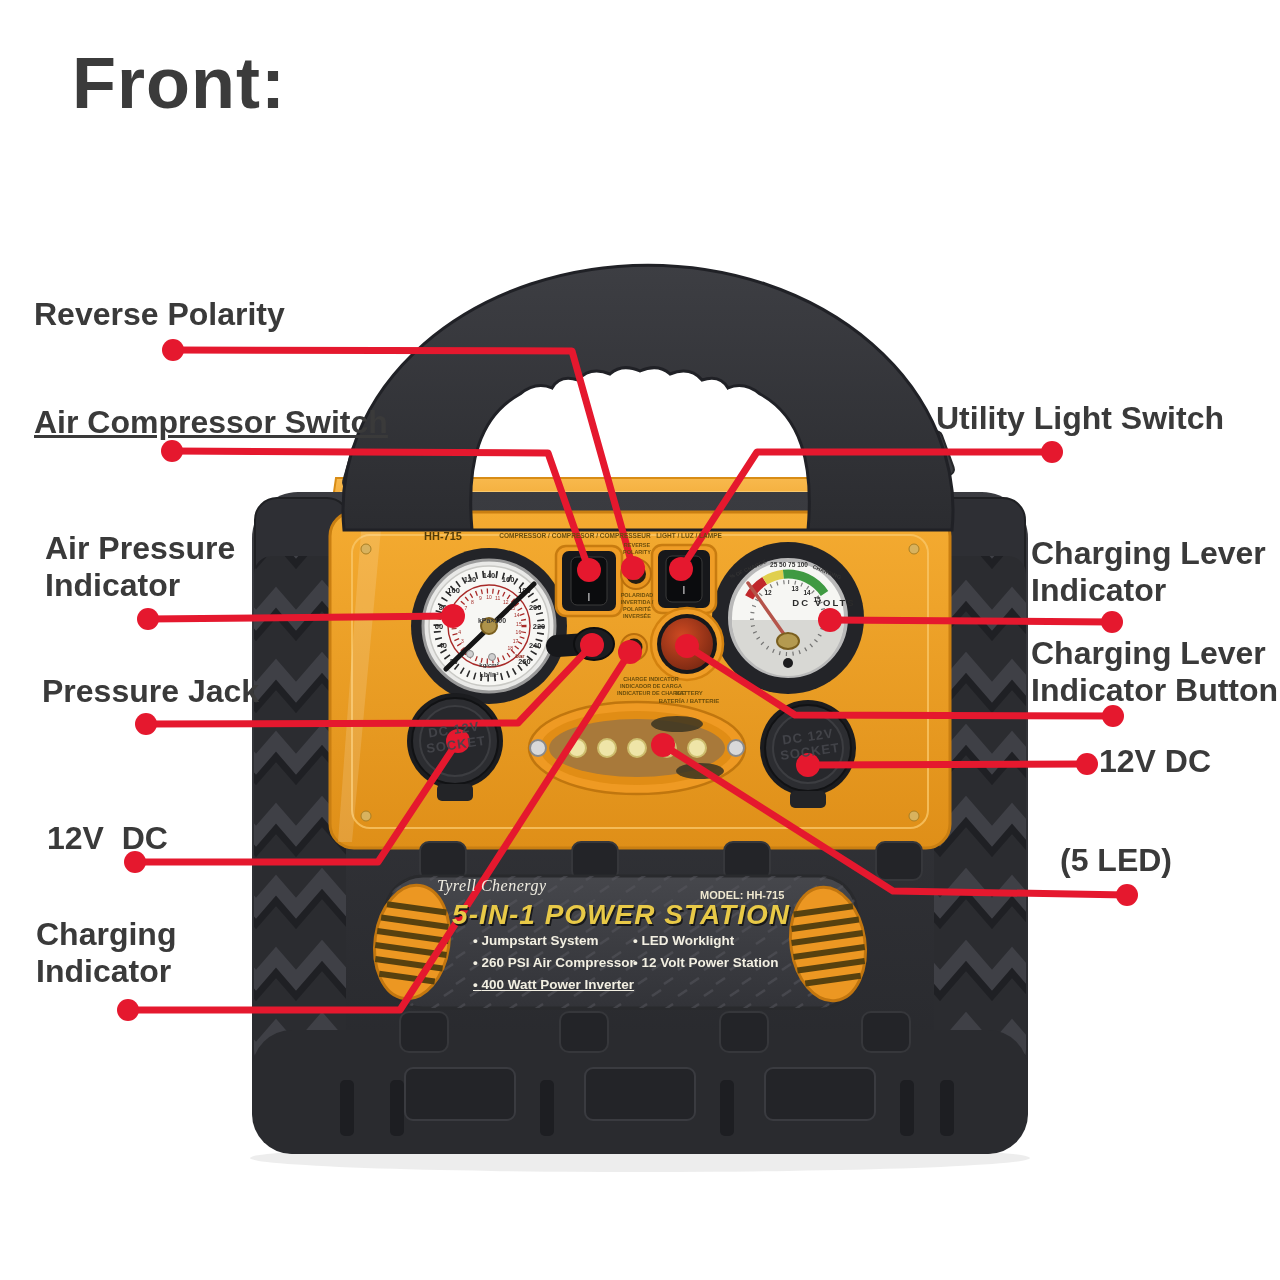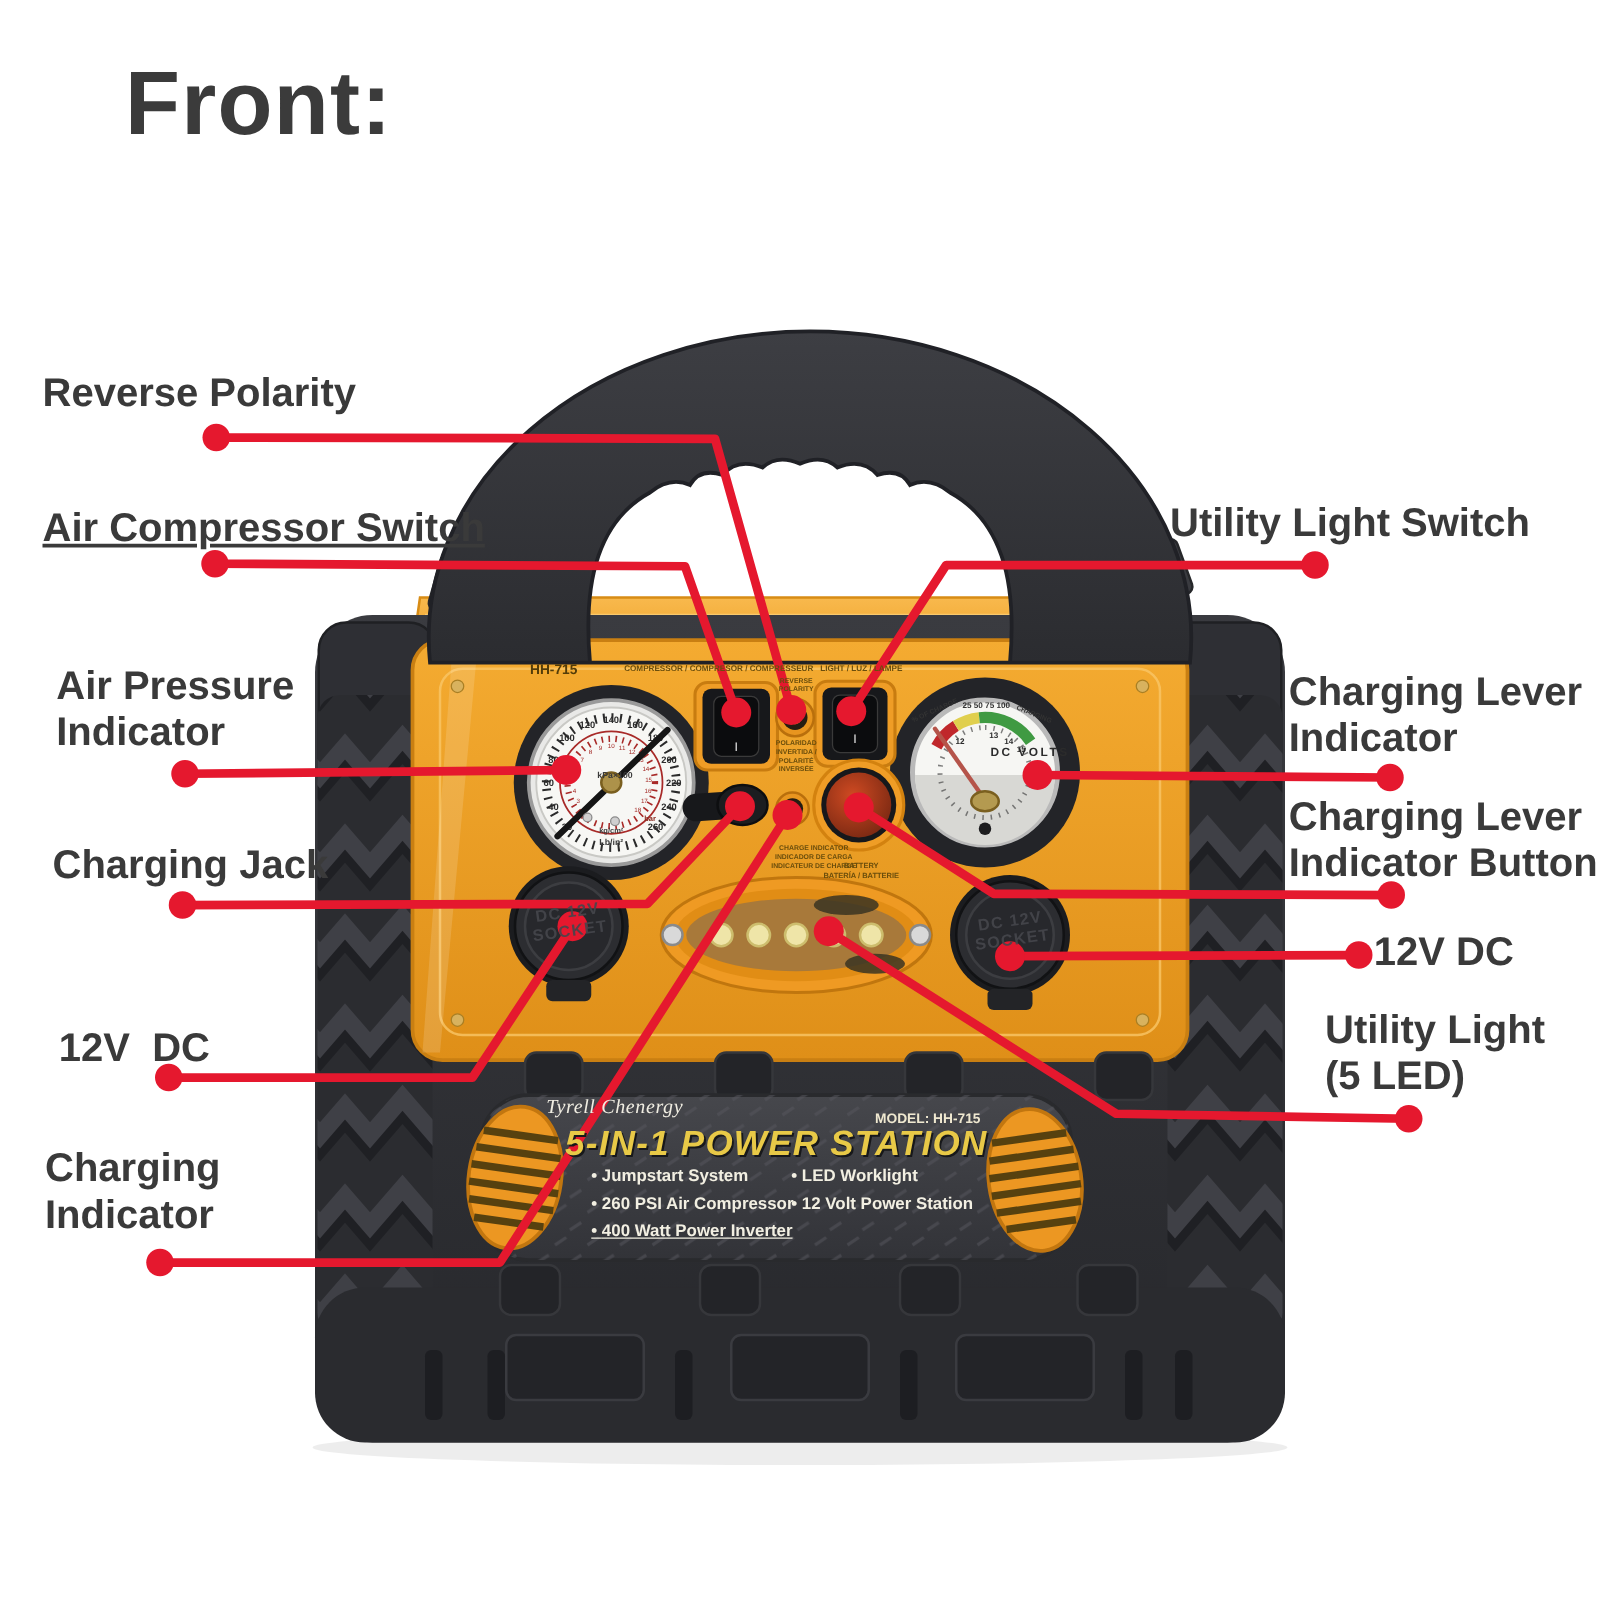--- a/index.html
+++ b/index.html
@@ -1,19 +1,19 @@
 <!DOCTYPE html>
 <html><head>
 <meta charset="utf-8">
 <style>
   html,body{margin:0;padding:0;background:#ffffff;}
   .canvas{position:relative;width:1280px;height:1280px;background:#ffffff;overflow:hidden;
           font-family:"Liberation Sans",sans-serif;}
   .layer{position:absolute;inset:0;}
-  .page-title{position:absolute;left:72px;top:42px;font-size:72px;font-weight:700;color:#3b3b3b;letter-spacing:1px;margin-left:28px;}
+  .page-title{position:absolute;left:72px;top:42px;font-size:72px;font-weight:700;color:#3b3b3b;letter-spacing:1px;}
   .co-label{position:absolute;font-size:32px;font-weight:700;color:#3a3a3a;line-height:37px;white-space:pre;}
   .micro{position:absolute;color:#6b4e0c;font-weight:700;text-align:center;transform:translateX(-50%);white-space:pre;}
   .emboss{position:absolute;color:#45464c;font-weight:700;text-align:center;letter-spacing:1px;
           transform:translateX(-50%) rotate(-8deg);opacity:.9;}
   .plate-brand{position:absolute;left:437px;top:877px;font-family:"Liberation Serif",serif;font-style:italic;
                font-size:16px;color:#f0ede2;letter-spacing:.5px;}
   .plate-model{position:absolute;left:700px;top:889px;font-size:11px;font-weight:700;color:#efe8d0;}
   .plate-title{position:absolute;left:621px;top:899px;transform:translateX(-50%);font-size:28px;font-weight:700;
                font-style:italic;color:#e8c947;letter-spacing:1px;text-shadow:1.5px 1.5px 0 #17181a;white-space:nowrap;}
   .feat{position:absolute;font-size:13.5px;font-weight:600;color:#f2efe2;white-space:nowrap;text-align:center;}
@@ -328,29 +328,29 @@
       <circle cx="1127" cy="895" r="11"></circle>
         <circle cx="663" cy="745" r="12"></circle>
     </g>
   </svg>
 
   <div class="page-title">Front:</div>
 
   <div class="co-label" style="left:34px;top:296px;">Reverse Polarity</div>
   <div class="co-label" style="left:34px;top:404px;text-decoration:underline;">Air Compressor Switch</div>
   <div class="co-label" style="left:45px;top:530px;"><span>Air Pressure</span><br><span>Indicator</span></div>
-  <div class="co-label" style="left:42px;top:673px;">Charging Jack</div>
+  <div class="co-label" style="left:42px;top:673px;">Pressure Jack</div>
   <div class="co-label" style="left:47px;top:820px;">12V  DC</div>
   <div class="co-label" style="left:36px;top:916px;"><span>Charging</span><br><span>Indicator</span></div>
 
   <div class="co-label" style="left:936px;top:400px;">Utility Light Switch</div>
   <div class="co-label" style="left:1031px;top:535px;"><span>Charging Lever</span><br><span>Indicator</span></div>
   <div class="co-label" style="left:1031px;top:635px;"><span>Charging Lever</span><br><span>Indicator Button</span></div>
   <div class="co-label" style="left:1099px;top:743px;">12V DC</div>
-  <div class="co-label" style="left:1060px;top:805px;"><span>Utility Light</span><br><span>(5 LED)</span></div>
+  <div class="co-label" style="left:1060px;top:805px;"><br><span>(5 LED)</span></div>
 
   <div class="micro" style="left:424px;top:530px;font-size:11px;color:#533c08;transform:none;">HH-715</div>
   <div class="micro" style="left:575px;top:532px;font-size:6.5px;">COMPRESSOR / COMPRESOR / COMPRESSEUR</div>
   <div class="micro" style="left:689px;top:532px;font-size:6.5px;">LIGHT / LUZ / LAMPE</div>
   <div class="micro" style="left:637px;top:542px;font-size:5.5px;line-height:7px;"><span>REVERSE</span><br><span>POLARITY</span></div>
   <div class="micro" style="left:637px;top:592px;font-size:5.5px;line-height:7px;"><span>POLARIDAD</span><br><span>INVERTIDA /</span><br><span>POLARITÉ</span><br><span>INVERSÉE</span></div>
   <div class="micro" style="left:651px;top:676px;font-size:5.5px;line-height:7px;"><span>CHARGE INDICATOR</span><br><span>INDICADOR DE CARGA</span><br><span>INDICATEUR DE CHARGE</span></div>
   <div class="micro" style="left:689px;top:689px;font-size:6px;line-height:8px;"><span>BATTERY</span><br><span>BATERÍA / BATTERIE</span></div>
   <div class="emboss" style="left:455px;top:722px;font-size:13px;line-height:15px;"><span>DC 12V</span><br><span>SOCKET</span></div>
   <div class="emboss" style="left:809px;top:729px;font-size:13px;line-height:15px;"><span>DC 12V</span><br><span>SOCKET</span></div>

